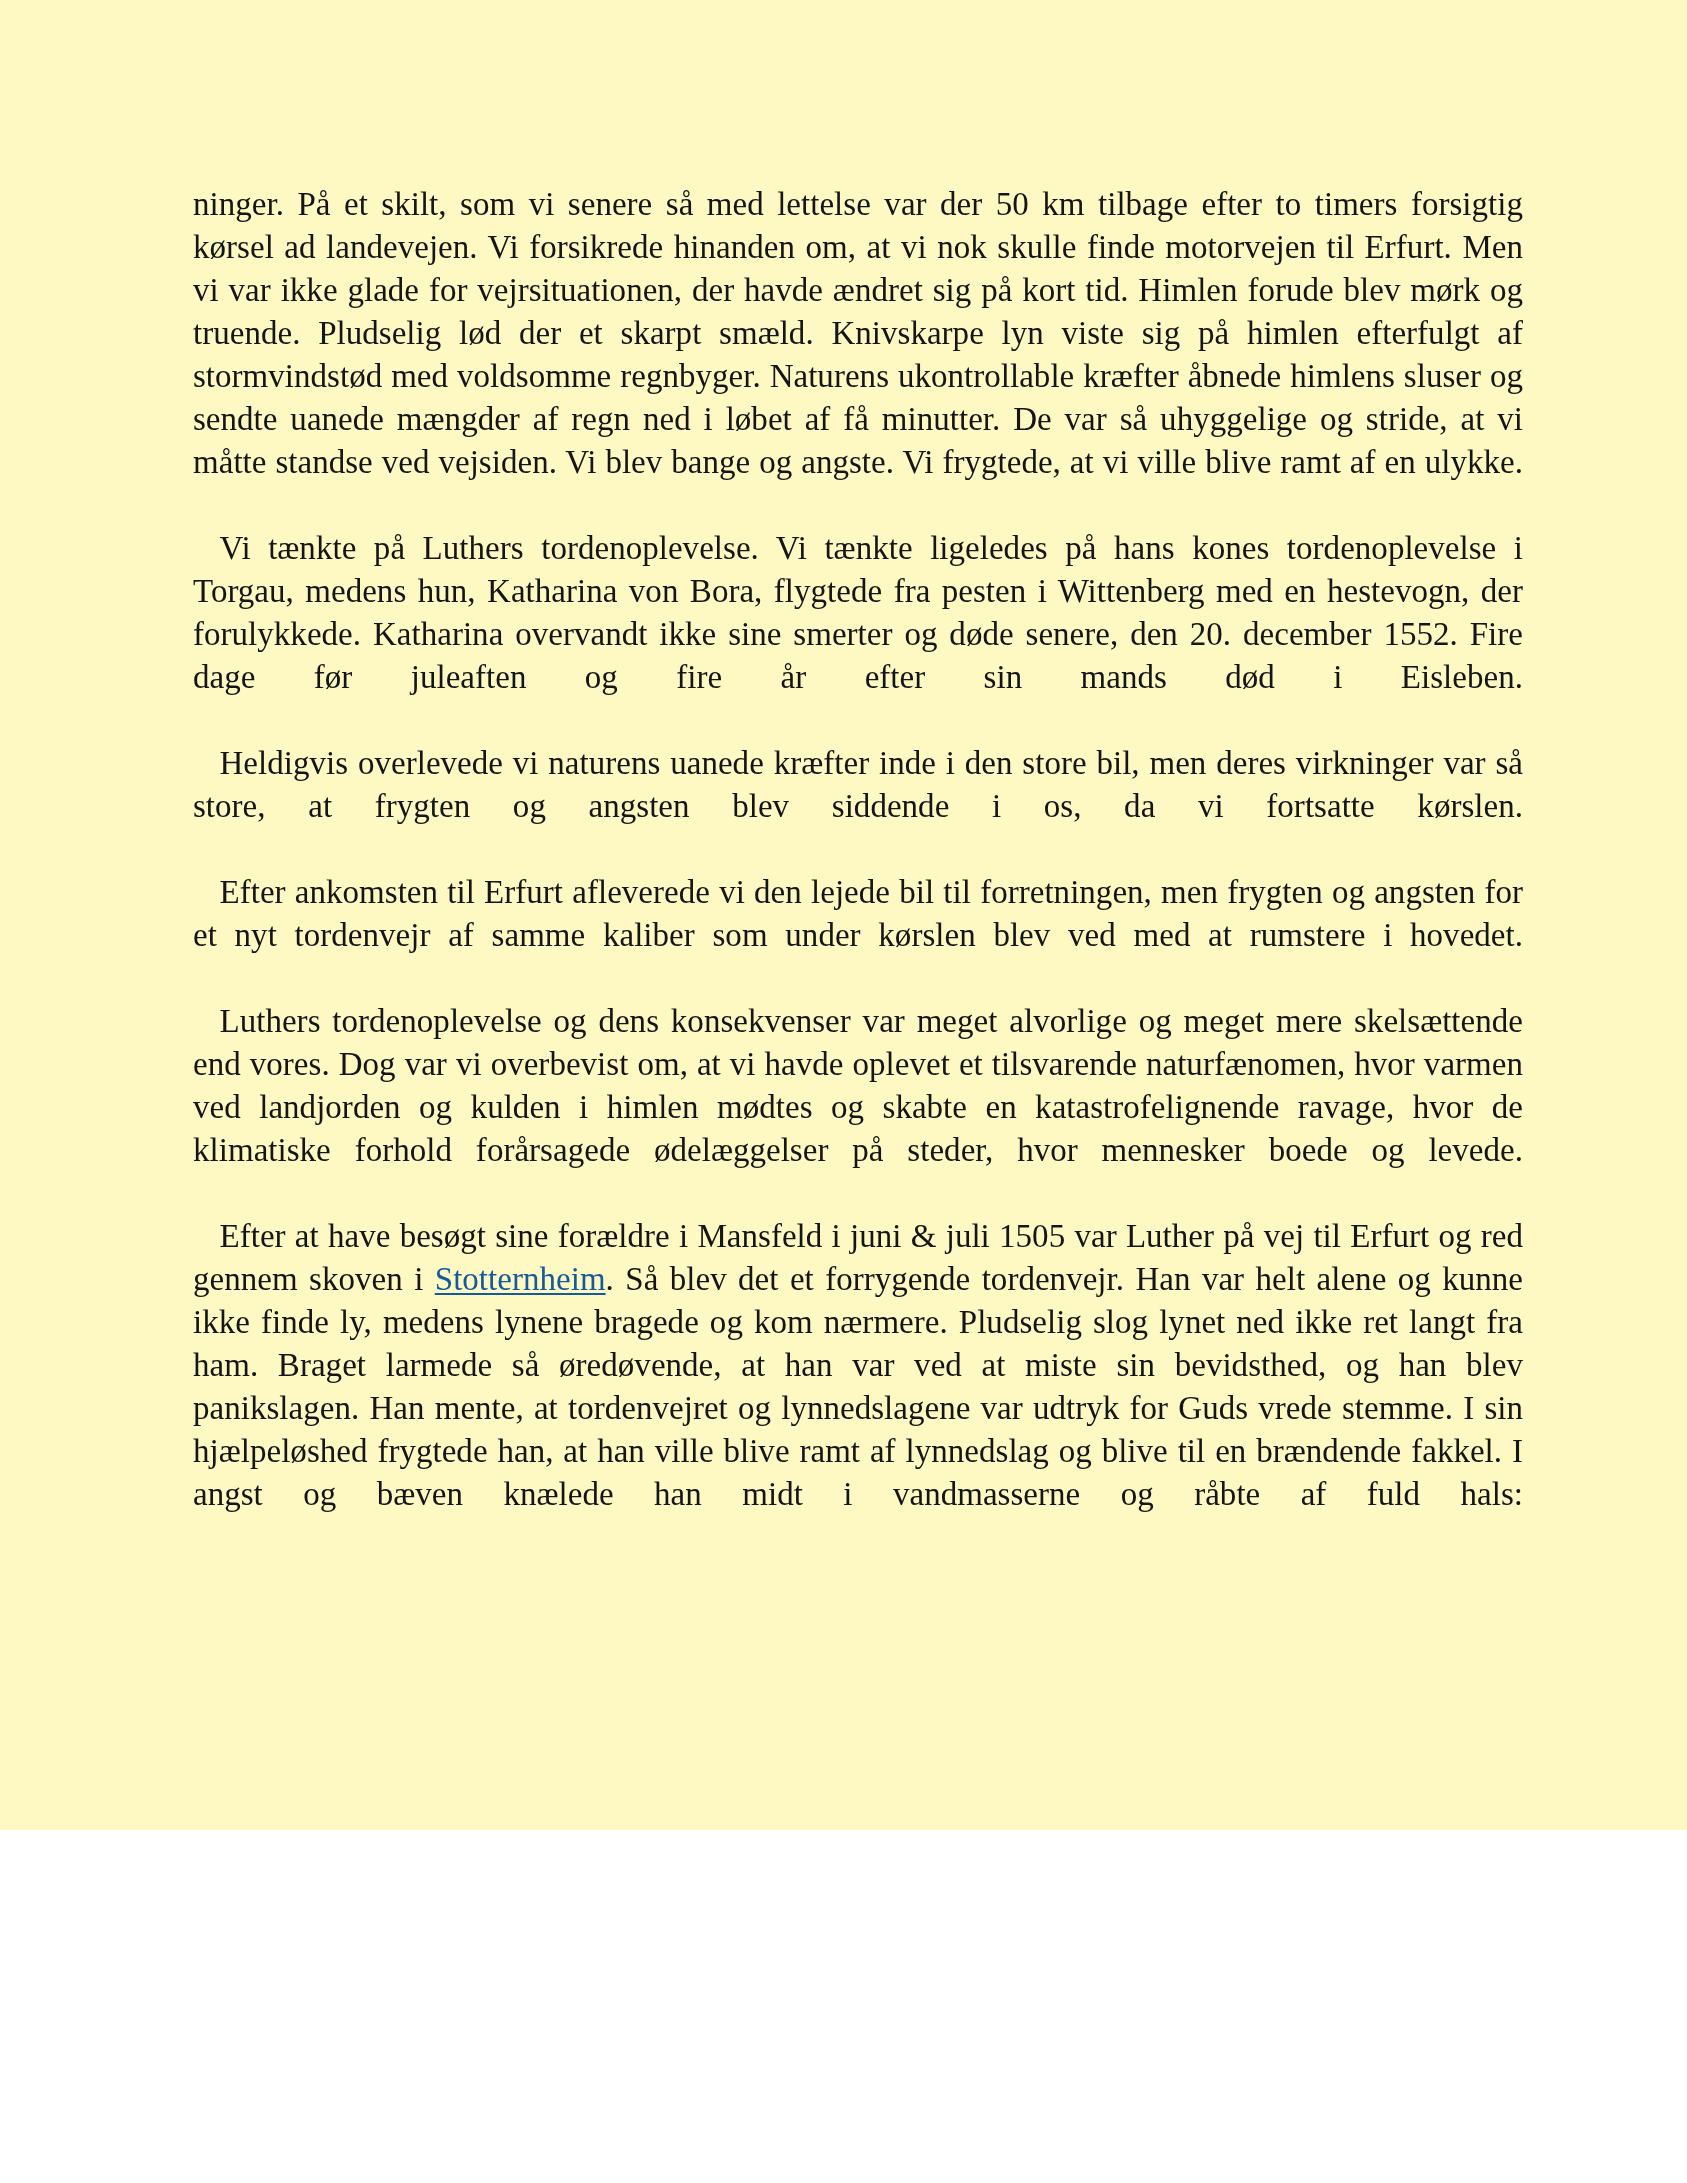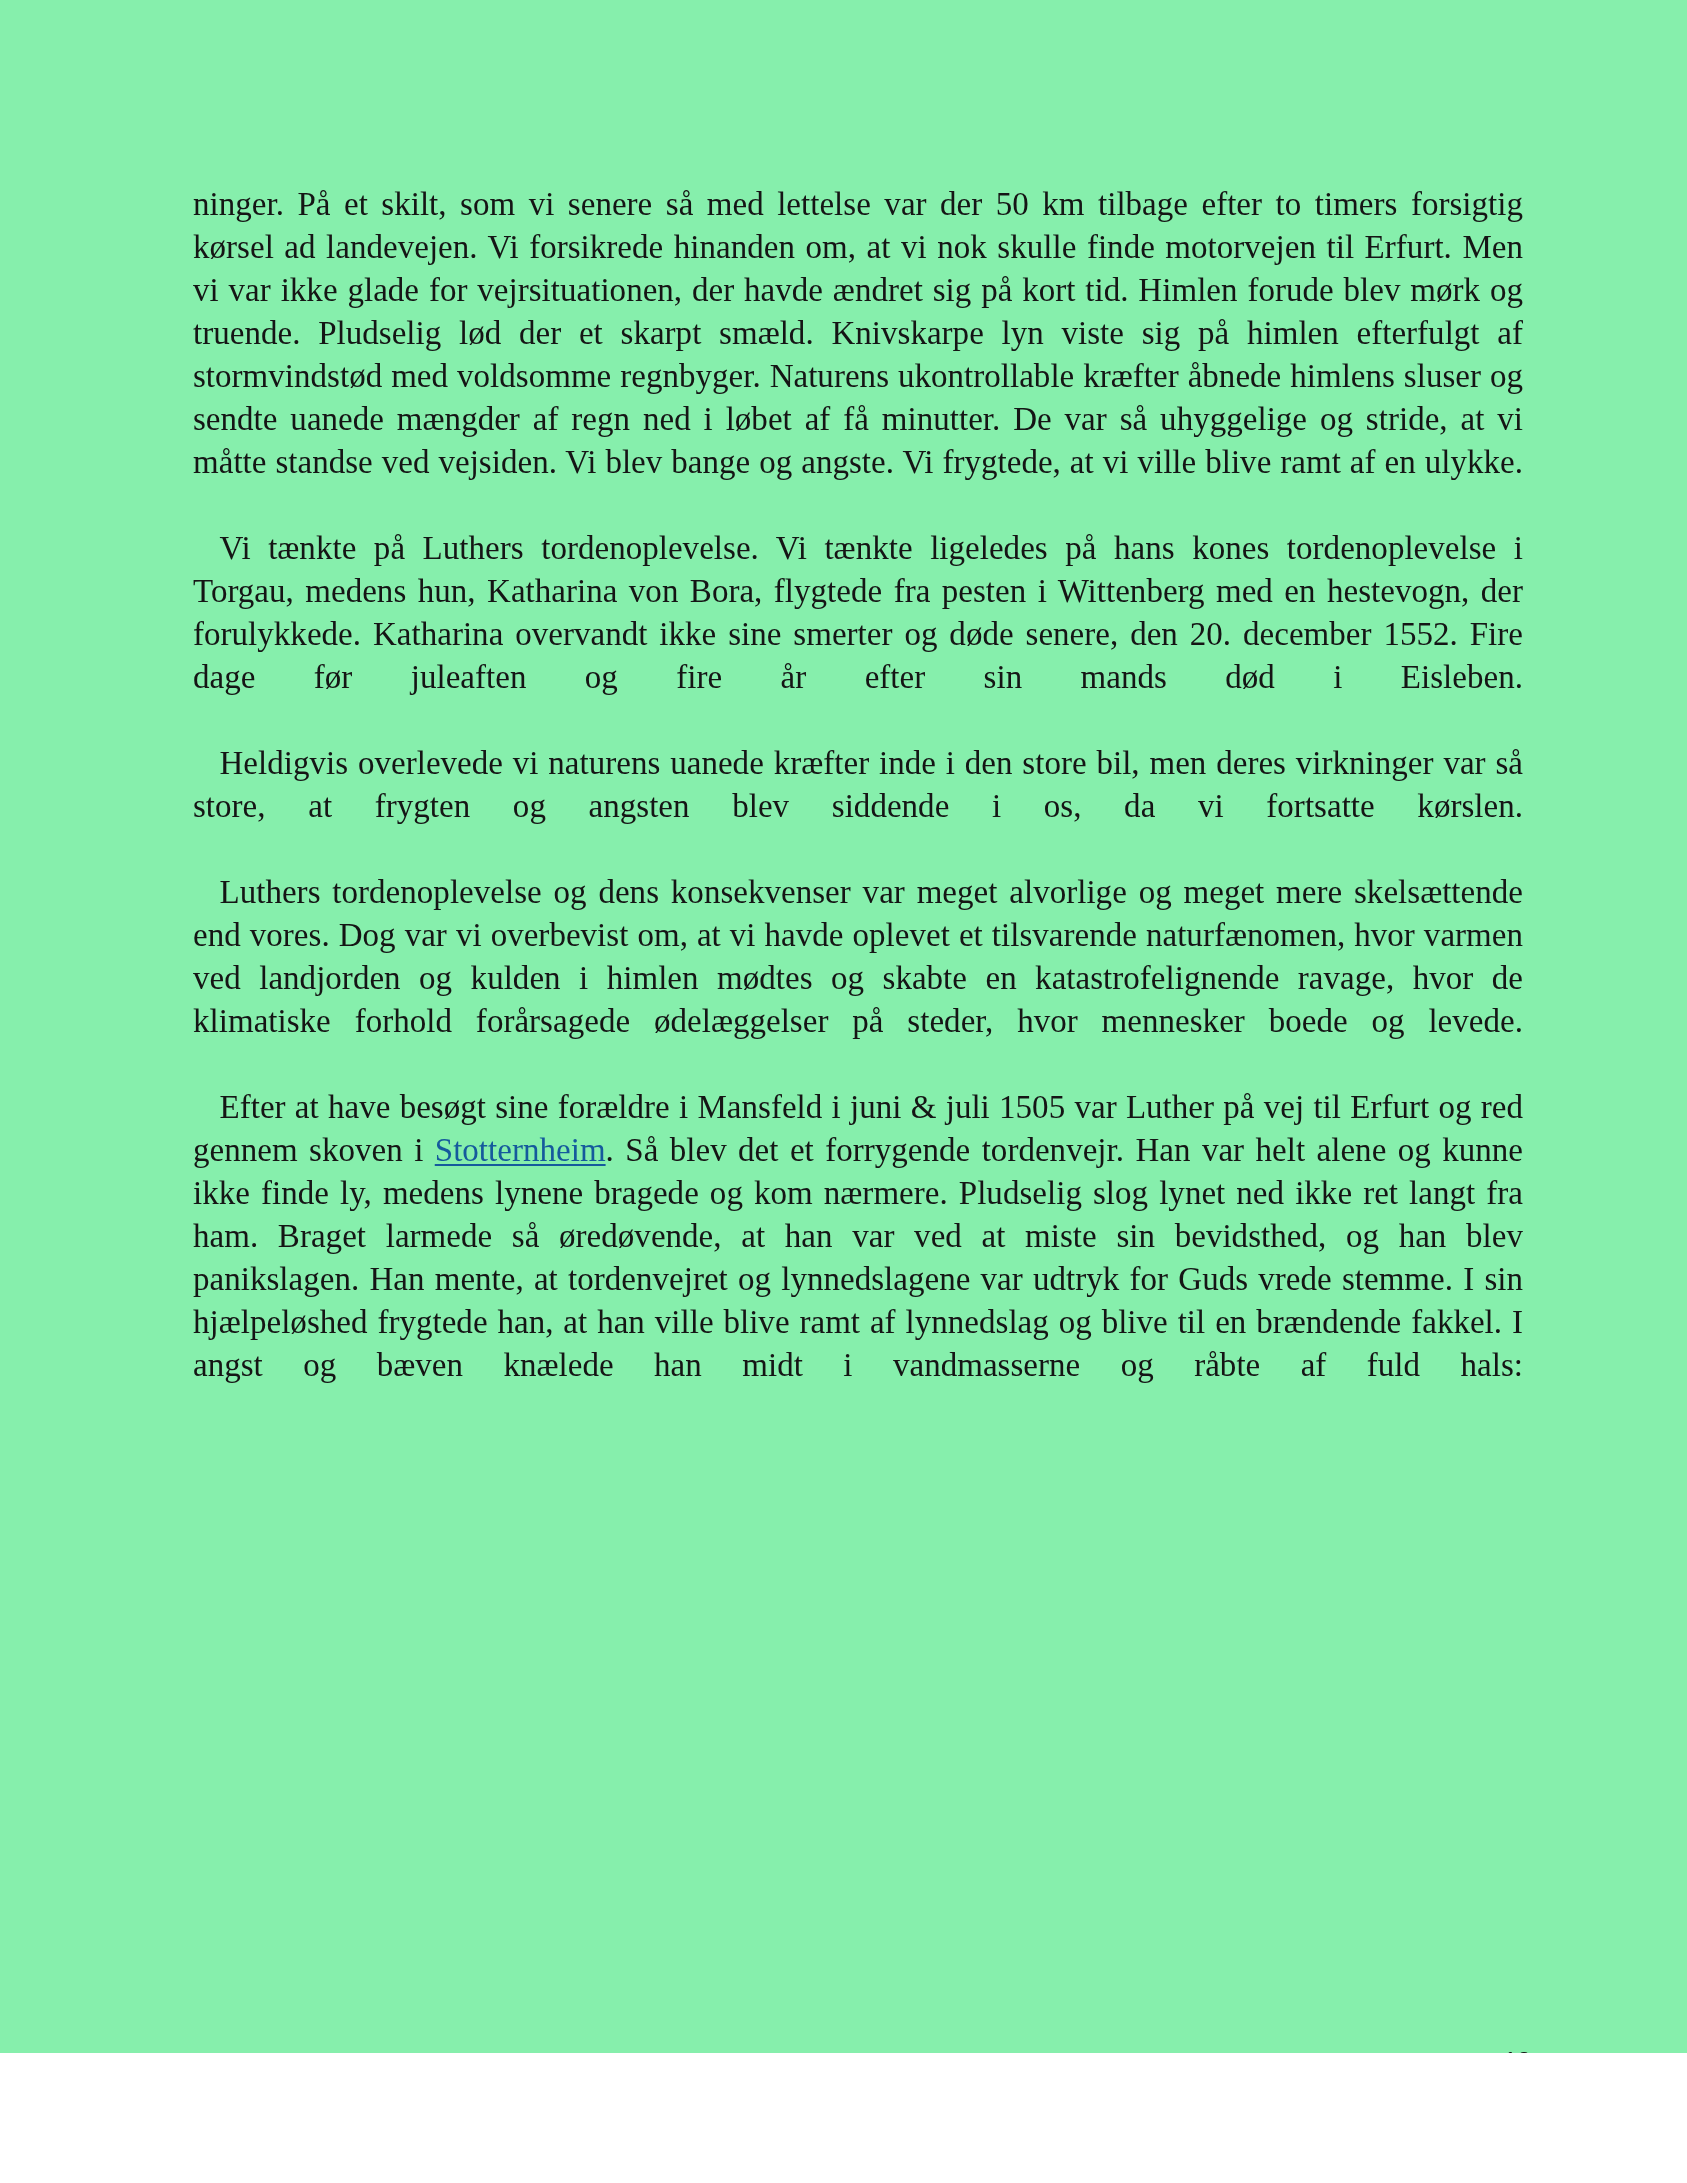--- a/index.html
+++ b/index.html
@@ -8,22 +8,22 @@
     padding: 0;
     background: #ffffff;
   }
   body {
     font-family: "Liberation Serif", "DejaVu Serif", serif;
     color: #111111;
   }
   .page {
     position: relative;
     width: 1687px;
-    height: 2053px;
-    background: #86efac;
+    height: 1830px;
+    background: #fef9c3;
     box-sizing: border-box;
     overflow: hidden;
   }
   .text-column {
     position: absolute;
     left: 193px;
     top: 183px;
     width: 1330px;
   }
   .para {
@@ -70,20 +70,21 @@
 <div class="page">
 
   <div class="text-column">
 
     <p class="para">ninger. På et skilt, som vi senere så med lettelse var der 50 km tilbage efter to timers forsigtig kørsel ad landevejen. Vi forsikrede hinanden om, at vi nok skulle finde motorvejen til Erfurt. Men vi var ikke glade for vejrsituationen, der havde ændret sig på kort tid. Himlen forude blev mørk og truende. Pludselig lød der et skarpt smæld. Knivskarpe lyn viste sig på himlen efterfulgt af stormvindstød med voldsomme regnbyger. Naturens ukontrollable kræfter åbnede himlens sluser og sendte uanede mængder af regn ned i løbet af få minutter. De var så uhyggelige og stride, at vi måtte standse ved vejsiden. Vi blev bange og angste. Vi frygtede, at vi ville blive ramt af en ulykke.</p>
 
     <p class="para indent">Vi tænkte på Luthers tordenoplevelse. Vi tænkte ligeledes på hans kones tordenoplevelse i Torgau, medens hun, Katharina von Bora, flygtede fra pesten i Wittenberg med en hestevogn, der forulykkede. Katharina overvandt ikke sine smerter og døde senere, den 20. december 1552. Fire dage før juleaften og fire år efter sin mands død i Eisleben.</p>
 
     <p class="para indent">Heldigvis overlevede vi naturens uanede kræfter inde i den store bil, men deres virkninger var så store, at frygten og angsten blev siddende i os, da vi fortsatte kørslen.</p>
 
+    <p class="para indent">Efter ankomsten til Erfurt afleverede vi den lejede bil til forretningen, men frygten og angsten for et nyt tordenvejr af samme kaliber som under kørslen blev ved med at rumstere i hovedet.</p>
 
     <p class="para indent">Luthers tordenoplevelse og dens konsekvenser var meget alvorlige og meget mere skelsættende end vores. Dog var vi overbevist om, at vi havde oplevet et tilsvarende naturfænomen, hvor varmen ved landjorden og kulden i himlen mødtes og skabte en katastrofelignende ravage, hvor de klimatiske forhold forårsagede ødelæggelser på steder, hvor mennesker boede og levede.</p>
 
     <p class="para indent"><span>Efter at have besøgt sine forældre i Mansfeld i juni &amp; juli 1505 var Luther på vej til Erfurt og red gennem skoven i </span><a class="doc-link">Stotternheim</a><span>. Så blev det et forrygende tordenvejr. Han var helt alene og kunne ikke finde ly, medens lynene bragede og kom nærmere. Pludselig slog lynet ned ikke ret langt fra ham. Braget larmede så øredøvende, at han var ved at miste sin bevidsthed, og han blev panikslagen. Han mente, at tordenvejret og lynnedslagene var udtryk for Guds vrede stemme. I sin hjælpeløshed frygtede han, at han ville blive ramt af lynnedslag og blive til en brændende fakkel. I angst og bæven knælede han midt i vandmasserne og råbte af fuld hals:</span></p>
 
   </div>
 
   <div class="page-number">12</div>
 
 </div>

